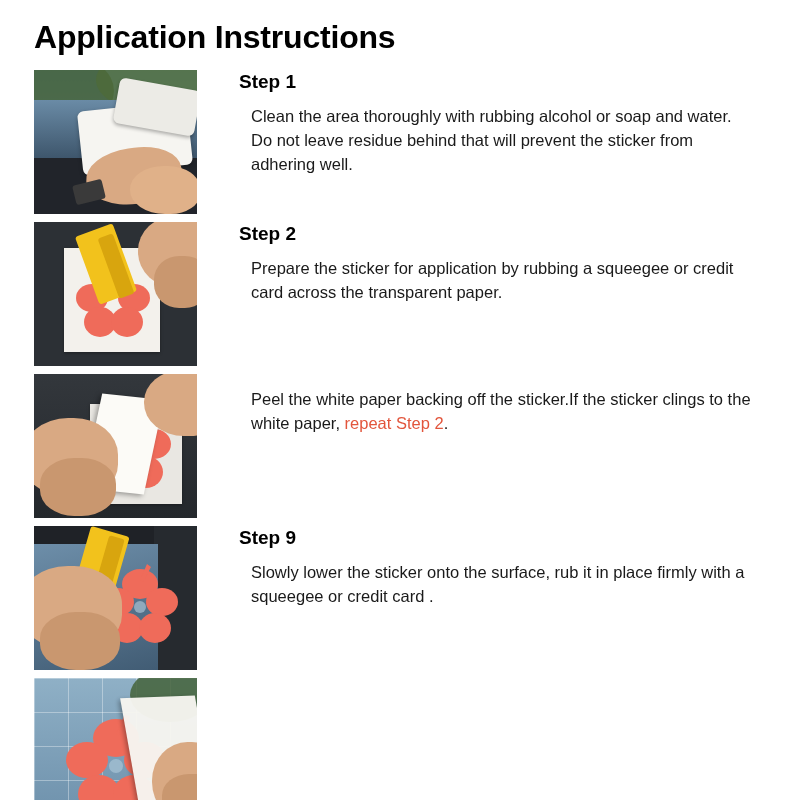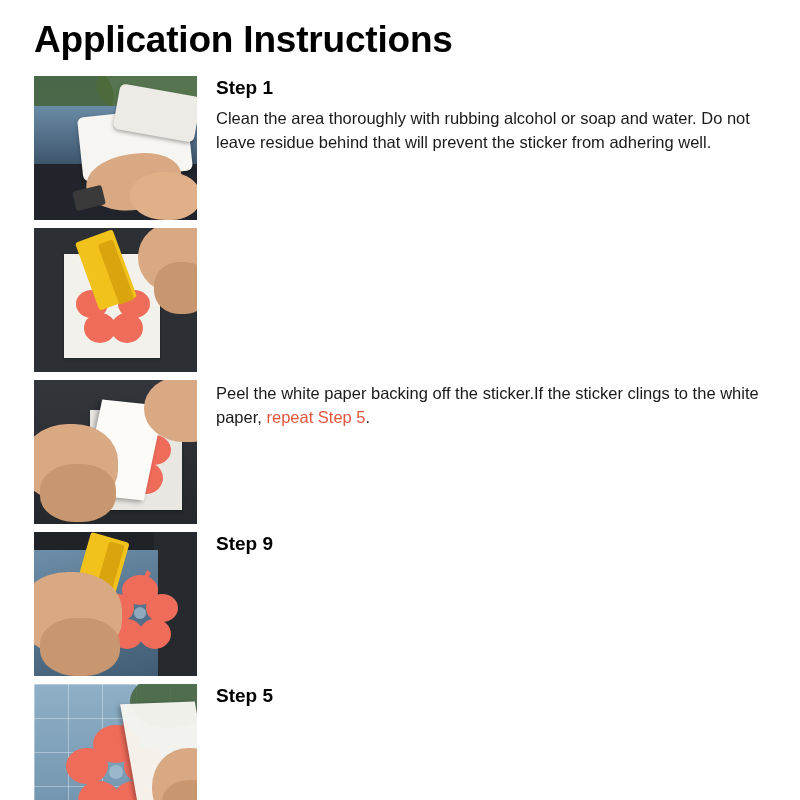--- a/index.html
+++ b/index.html
@@ -15,21 +15,21 @@
     overflow: hidden;
   }
   .page {
     position: relative;
     width: 800px;
     height: 800px;
     box-sizing: border-box;
     padding: 18px 34px 0 34px;
   }
   .title {
-    font-size: 37px;
+    font-size: 32px;
     font-weight: bold;
     color: #000000;
     letter-spacing: -0.2px;
     margin: 0 0 14px 0;
     line-height: 1.2;
   }
   .steps {
     display: flex;
     flex-direction: column;
   }
@@ -43,35 +43,35 @@
     width: 163px;
     height: 144px;
     flex: 0 0 163px;
     position: relative;
     overflow: hidden;
     background: #5a7fa0;
     border: 0;
   }
   .step-body {
     flex: 1 1 auto;
-    padding-left: 19px;
+    padding-left: 42px;
     padding-top: 2px;
   }
   .step-label {
     font-size: 19px;
     font-weight: bold;
     color: #000000;
     margin: 0 0 8px 0;
     line-height: 1.1;
   }
   .step-text {
     font-size: 16.5px;
     line-height: 1.45;
     color: #1a1a1a;
-    margin: 0;
+    margin: 12px;
     max-width: 545px;
   }
   .accent {
     color: #e2553c;
   }
 
   
   .sky {
     position: absolute;
     inset: 0;
@@ -190,20 +190,26 @@
             <rect x="39" y="12" width="4" height="26" transform="rotate(-20 41 25)"></rect>
             <path d="M41 18 L47 2 L50 4 L44 20 Z"></path>
           </g>
           <circle cx="41" cy="45" r="6" fill="#f3f1ec"></circle>
         </svg>
         <div class="squeegee" style="left:52px; top:6px; width:40px; height:72px; transform:rotate(-20deg);"></div>
         <div class="squeegee-dark" style="left:74px; top:12px; width:16px; height:64px; transform:rotate(-20deg);"></div>
         <div class="hand" style="left:104px; top:-6px; width:78px; height:72px;"></div>
         <div class="hand2" style="left:120px; top:34px; width:56px; height:52px;"></div>
       </div>
+      <div class="step-body">
+        <div class="step-label">Step 2</div>
+        <p class="step-text">
+          <span>Prepare the sticker for application by rubbing a squeegee or credit card across the transparent paper.</span>
+        </p>
+      </div>
     </div>
 
     <div class="step">
       <div class="thumb">
         <div class="sky" style="background:linear-gradient(180deg,#33373c,#24282c);"></div>
         <div class="white-sheet" style="left:56px; top:30px; width:92px; height:100px; background:#e9e7e2;"></div>
         <svg class="flower" style="left:52px; top:28px;" width="90" height="96" viewBox="0 0 90 96">
           <g fill="#ef6b5a">
             <ellipse cx="45" cy="24" rx="19" ry="16"></ellipse>
             <ellipse cx="22" cy="42" rx="17" ry="15"></ellipse>
@@ -214,21 +220,21 @@
           </g>
           <circle cx="45" cy="48" r="6" fill="#e9e7e2"></circle>
         </svg>
         <div class="peel" style="left:58px; top:22px; width:62px; height:96px; transform:rotate(6deg) skewX(-6deg); background:#fcfbf7;"></div>
         <div class="hand" style="left:-12px; top:44px; width:96px; height:80px;"></div>
         <div class="hand2" style="left:6px; top:84px; width:76px; height:58px;"></div>
         <div class="hand" style="left:110px; top:-4px; width:80px; height:66px;"></div>
       </div>
       <div class="step-body">
         <p class="step-text">
-          <span>Peel the white paper backing off the sticker.If the sticker clings to the white paper, </span><span class="accent">repeat Step 5</span><span>.</span>
+          <span>Peel the white paper backing off the sticker.If the sticker clings to the white paper, </span><span class="accent">repeat Step 2</span><span>.</span>
         </p>
       </div>
     </div>
 
     <div class="step">
       <div class="thumb">
         <div class="sky" style="background:linear-gradient(180deg,#5e7f9b,#44607a);"></div>
         <div class="dark-panel" style="left:0; top:0; width:163px; height:18px; background:#1f2227;"></div>
         <div class="dark-panel" style="left:120px; top:0; width:43px; height:144px; background:#262a2f;"></div>
         <div class="glass" style="left:0; top:18px; width:124px; height:126px; background:linear-gradient(165deg,#6d8ea9,#415c74);"></div>
@@ -243,20 +249,23 @@
           </g>
           <circle cx="42" cy="45" r="6" fill="#8fa9bd"></circle>
         </svg>
         <div class="squeegee" style="left:46px; top:4px; width:40px; height:76px; transform:rotate(16deg);"></div>
         <div class="squeegee-dark" style="left:66px; top:10px; width:16px; height:66px; transform:rotate(16deg);"></div>
         <div class="hand" style="left:-16px; top:40px; width:104px; height:84px;"></div>
         <div class="hand2" style="left:6px; top:86px; width:80px; height:58px;"></div>
       </div>
       <div class="step-body">
         <div class="step-label">Step 9</div>
+        <p class="step-text">
+          <span>Slowly lower the sticker onto the surface, rub it in place firmly with a squeegee or credit card .</span>
+        </p>
       </div>
     </div>
 
     <div class="step">
       <div class="thumb">
         <div class="sky" style="background:linear-gradient(180deg,#8fb0c6,#6d90ab);"></div>
         <div class="tile-grid"></div>
         <div class="foliage" style="left:96px; top:-10px; width:80px; height:54px; background:#44633a;"></div>
         <svg class="flower" style="left:28px; top:34px;" width="108" height="108" viewBox="0 0 108 108">
           <g fill="#ef6b5a">
@@ -267,18 +276,17 @@
             <ellipse cx="72" cy="82" rx="21" ry="19"></ellipse>
             <path d="M54 22 L63 2 L68 5 L58 24 Z"></path>
           </g>
           <circle cx="54" cy="54" r="7" fill="#9ab8cc"></circle>
         </svg>
         <div class="peel" style="left:96px; top:18px; width:74px; height:110px; transform:rotate(-10deg) skewY(8deg); background:#f7f6f1; opacity:0.96;"></div>
         <div class="hand" style="left:118px; top:64px; width:74px; height:80px;"></div>
         <div class="hand2" style="left:128px; top:96px; width:60px; height:48px;"></div>
       </div>
       <div class="step-body">
-        <div class="step-label">Step 5</div>
       </div>
     </div>
 
   </div>
 </div>
 
 </body></html>

